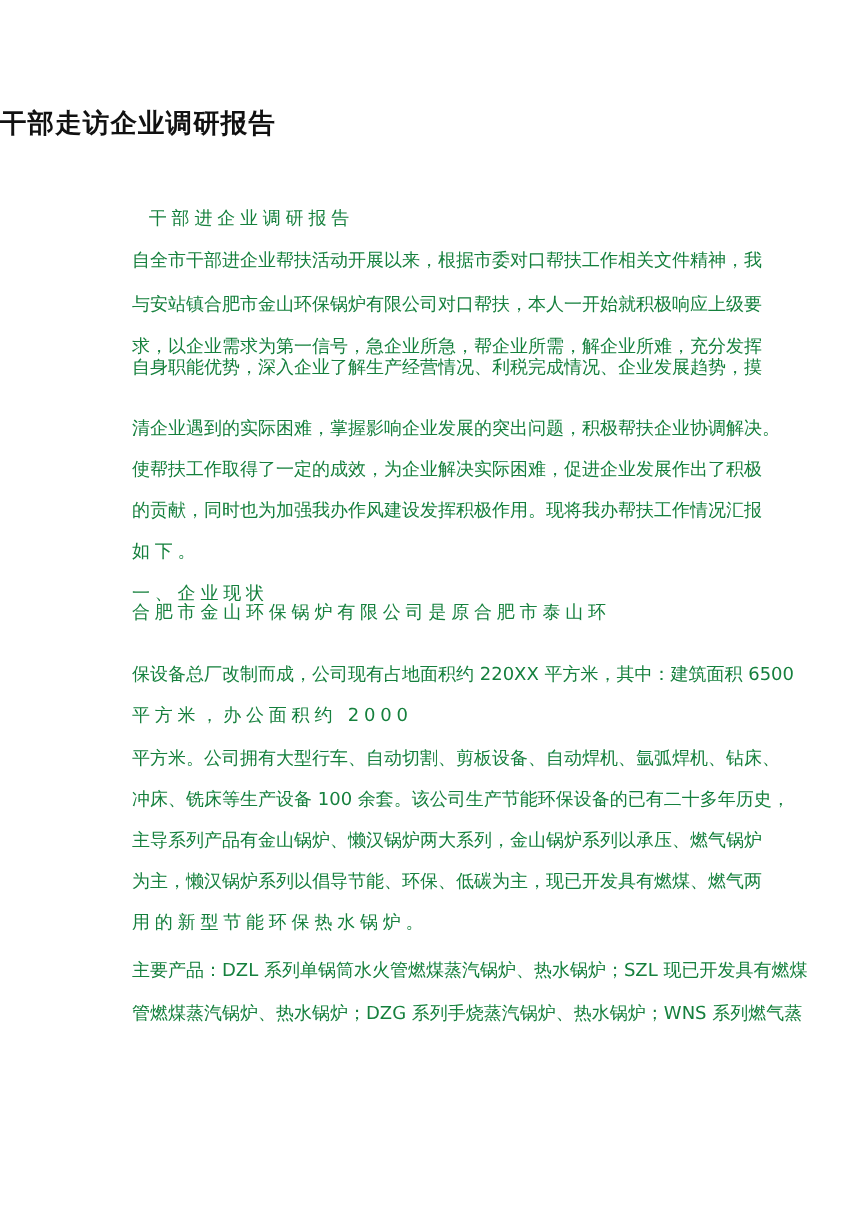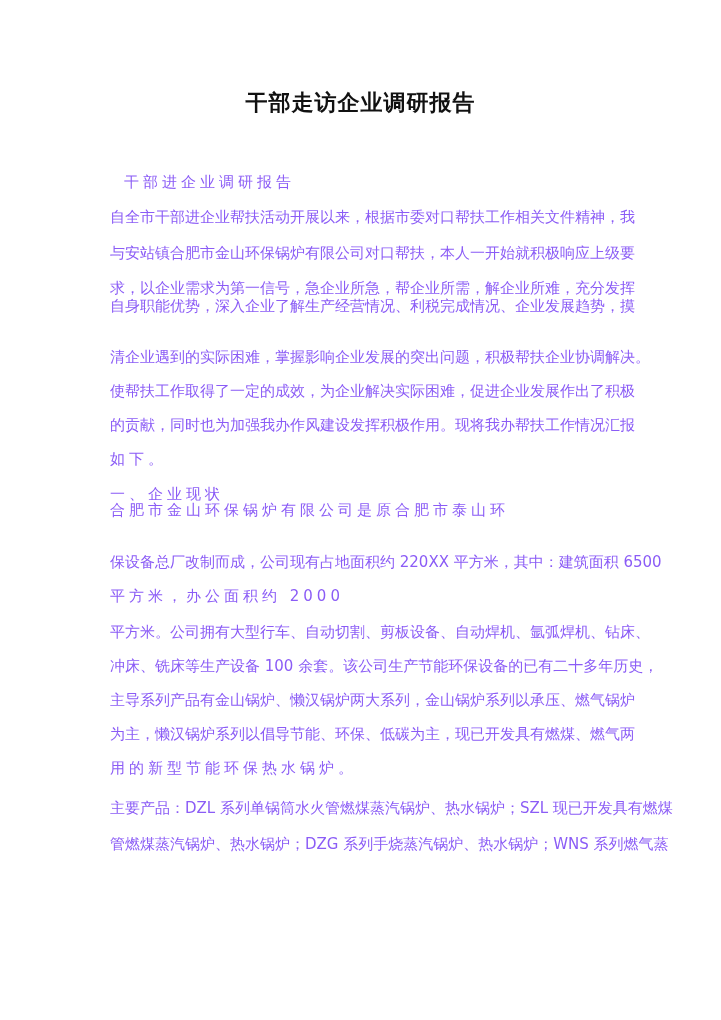--- a/index.html
+++ b/index.html
@@ -1,19 +1,19 @@
 <!DOCTYPE html>
 <html><head>
   <meta charset="utf-8">
   <style>
     html, body { margin: 0; padding: 0; background: #ffffff; }
     body { width: 721px; height: 1020px; position: relative; overflow: hidden; font-family: "DejaVu Sans", "Liberation Sans", sans-serif; color: #1a1a1a; }
     .page { position: absolute; left: 0; top: 0; width: 721px; height: 1020px; background: #fff; }
-    .title { position: absolute; top: 88px; left: 0; width: 721px; text-align: center; font-family: "DejaVu Serif", "Liberation Serif", serif; font-size: 22px; font-weight: bold; letter-spacing: 1px; color: #111; }
-    .line { position: absolute; left: 110px; width: 502px; font-size: 15px; line-height: 20px; white-space: nowrap; color: #8b5cf6; }
+    .title { position: absolute; top: 88px; left: 0; width: 721px; font-family: "DejaVu Serif", "Liberation Serif", serif; font-size: 22px; font-weight: bold; letter-spacing: 1px; color: #111; }
+    .line { position: absolute; left: 110px; width: 502px; font-size: 15px; line-height: 20px; white-space: nowrap; color: #15803d; }
     .just { text-align: justify; text-align-last: justify; }
     .sub { left: 124px; width: auto; }
   </style>
 </head>
 <body>
 
 <div class="page">
   <div class="title">干部走访企业调研报告</div>
   <div class="line sub" style="top: 172px; letter-spacing: 4px;">干部进企业调研报告</div>
   <div id="body-lines">

